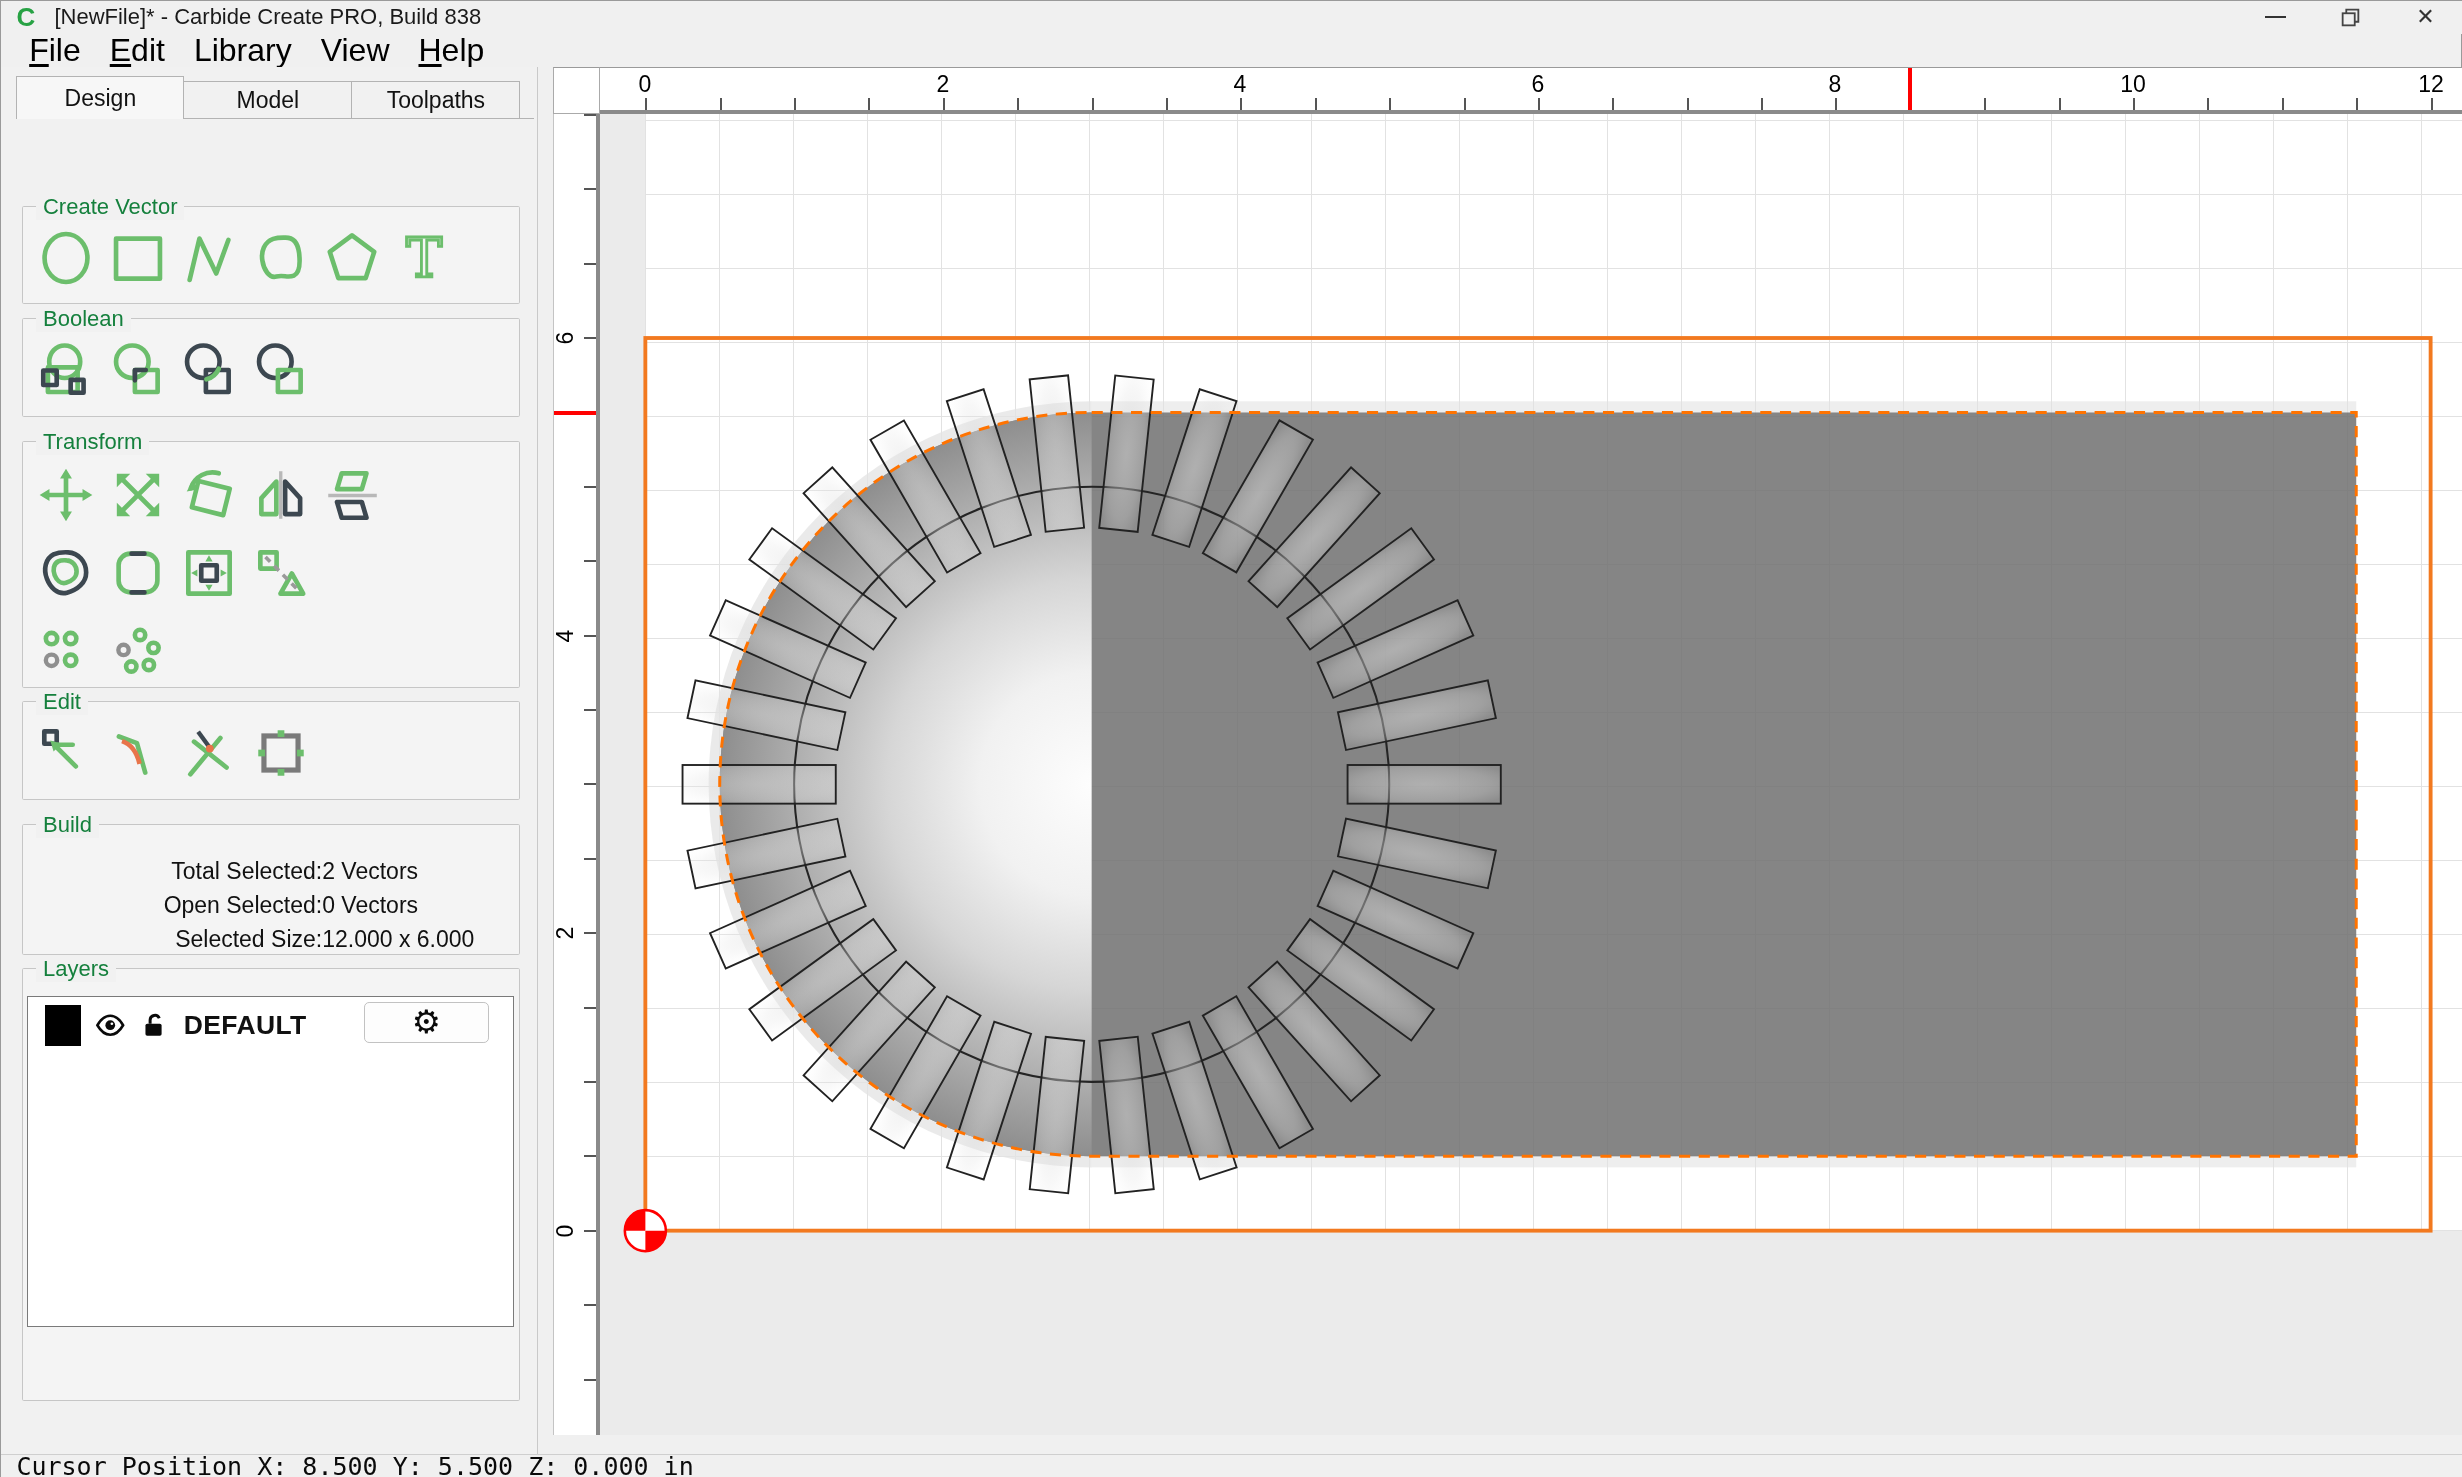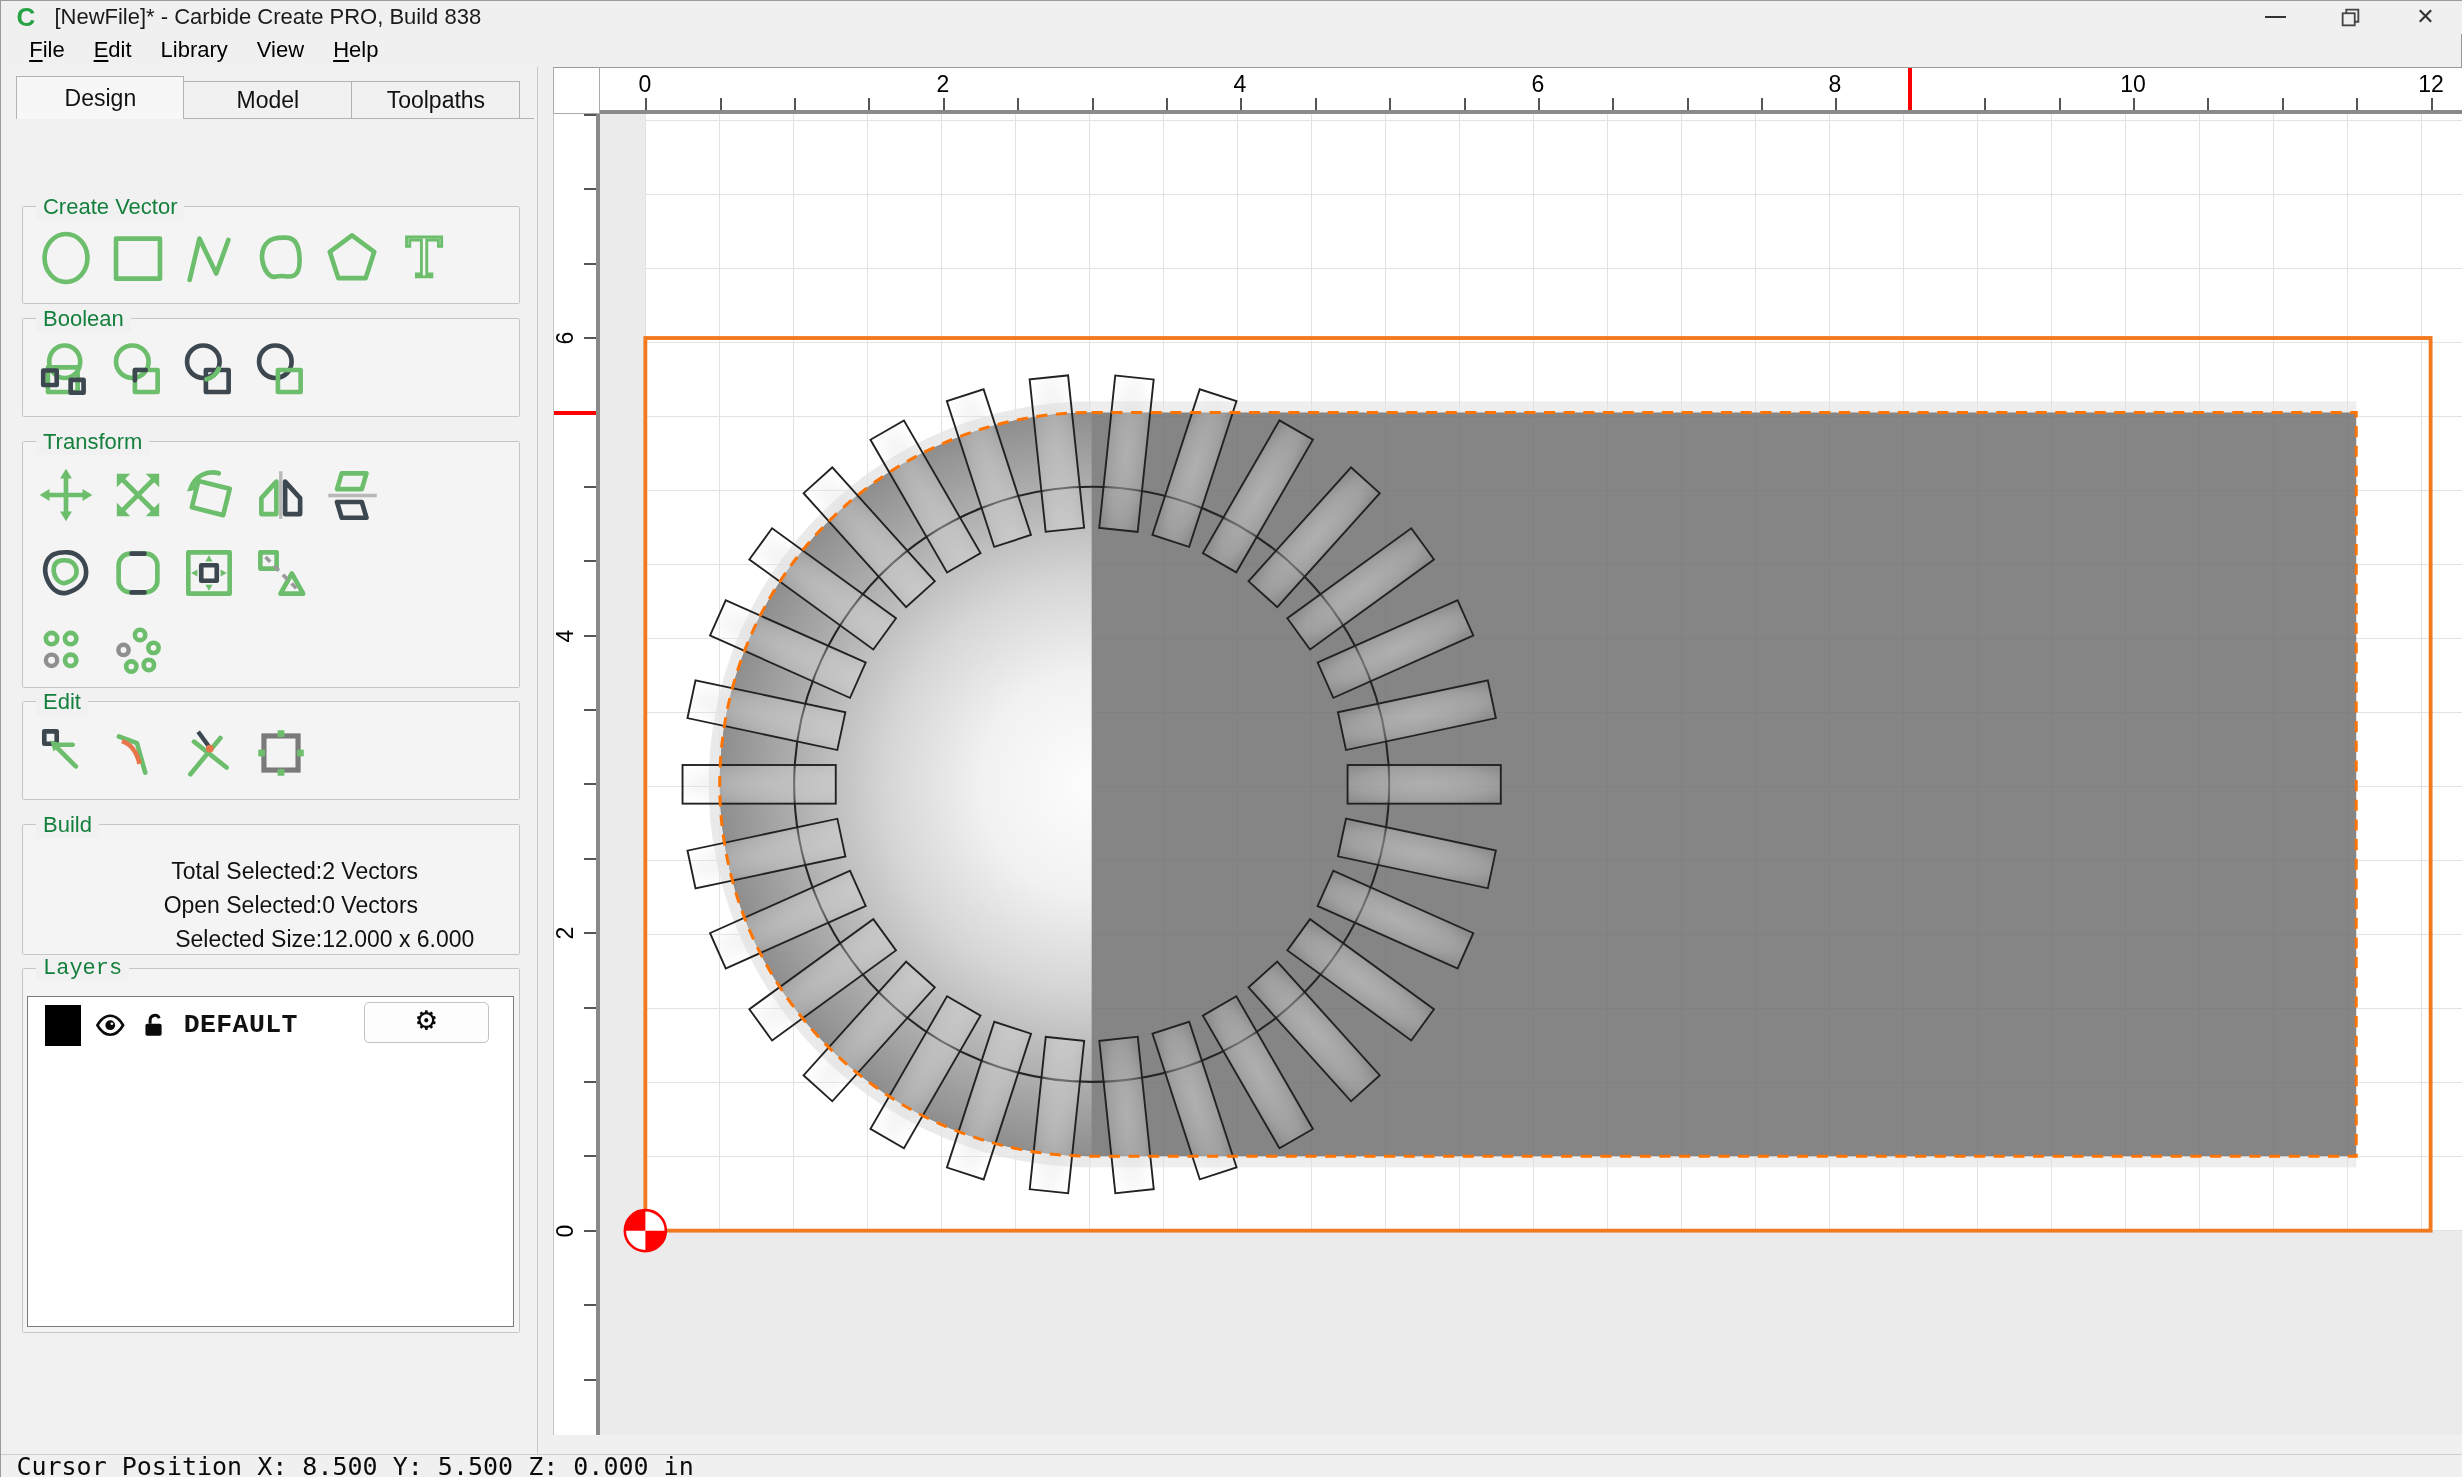--- a/index.html
+++ b/index.html
@@ -11,39 +11,39 @@
   #titlebar { position:absolute; left:0; top:0; width:2462px; height:32.5px; background:#f0f0f0; display:flex; align-items:center; }
   #app-logo { width:26px; height:26px; margin-left:12px; font-weight:bold; font-size:26px; line-height:26px; color:#27a244; text-align:center; }
   #window-title { margin-left:15.4px; font-size:22px; color:#1a1a1a; }
   #win-controls { position:absolute; right:0; top:0; height:32.5px; display:flex; }
   .win-btn { width:75px; height:32.5px; display:flex; align-items:center; justify-content:center; color:#333; }
   .win-min-glyph { width:20.5px; height:2.1px; background:#333; }
   .win-close-glyph { font-size:22px; line-height:22px; }
 
   
   #menubar { position:absolute; left:0; top:32.5px; width:2462px; height:33px; display:flex; align-items:center; padding-left:13.7px; }
-  .menu-item { font-size:22px; padding:0 14.5px; color:#000; }
+  .menu-item { font-size:32px; padding:0 14.5px; color:#000; }
   .menu-item u { text-decoration:underline; text-underline-offset:3.4px; }
 
   
   #sidebar { position:absolute; left:0; top:66px; width:537px; height:1388px; background:#f1f1f1; border-right:0.9px solid #c9c9c9; }
   #tabs { position:absolute; left:15.4px; top:9.4px; right:3.4px; height:43px; display:flex; align-items:flex-end; border-bottom:0.9px solid #b3b3b3; }
   .tab { width:168px; text-align:center; font-size:23px; }
   .tab.inactive { height:37px; line-height:37px; background:#f1f1f1; border-top:0.9px solid #b3b3b3; border-right:0.9px solid #b3b3b3; }
   .tab.inactive:first-of-type { border-left:0.9px solid #b3b3b3; }
   .tab.active { height:43px; line-height:43px; background:#f7f7f7; border:0.9px solid #b3b3b3; border-bottom:none; margin-bottom:-0.9px; position:relative; z-index:2; }
 
   .group { position:absolute; left:20.5px; width:498px; border:0.9px solid #c6c6c6; border-radius:1.7px; background:#f4f4f4; }
   .group-legend { position:absolute; top:-13px; left:13.7px; background:#f1f1f1; padding:0 6.8px; font-size:22px; color:#15803d; }
   #grp-create { top:139px; height:98px; }
   #grp-boolean { top:251px; height:99px; }
   #grp-transform { top:374px; height:247px; }
   #grp-edit { top:634px; height:99px; }
   #grp-info { top:757px; height:131px; }
-  #grp-layers { top:901px; height:365px;font-family:Liberation Mono, monospace; }
+  #grp-layers { top:901px; height:433px; }
 
   .tool-row { display:flex; gap:8.5px; padding:19px 0 0 12px; }
   .tool { width:63px; height:63px; display:flex; align-items:center; justify-content:center; }
   .tool svg { width:62px; height:62px; }
   #grp-transform .tool-row { padding-top:12px; }
   #grp-transform .tool-row:first-child { padding-top:19px; }
   #grp-transform .tool-row + .tool-row { padding-top:10.3px; }
   #grp-transform .tool { width:63px; height:68px; }
 
   #info-rows { padding:29px 0 0 13.7px; }

